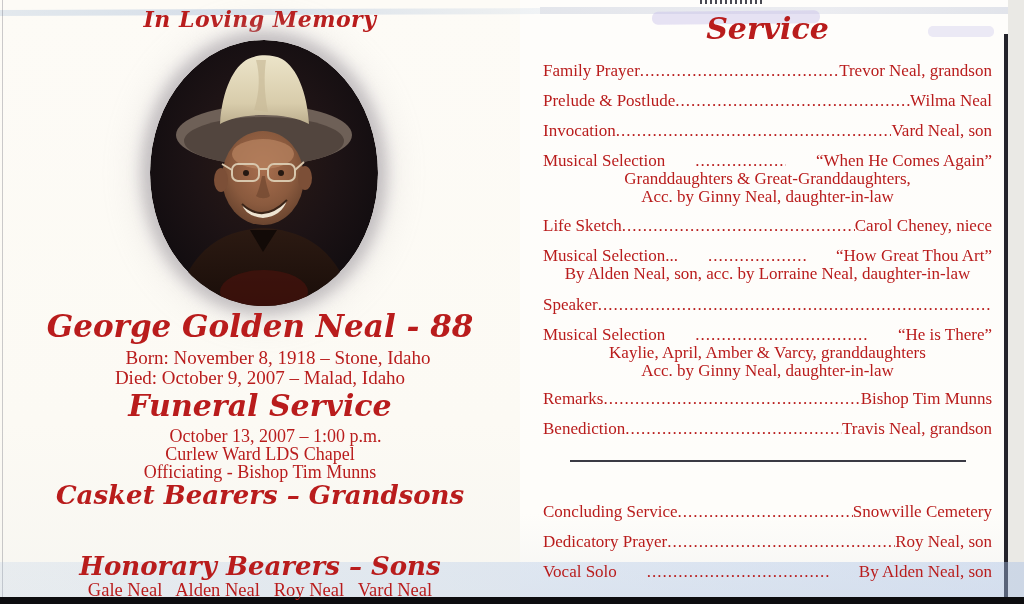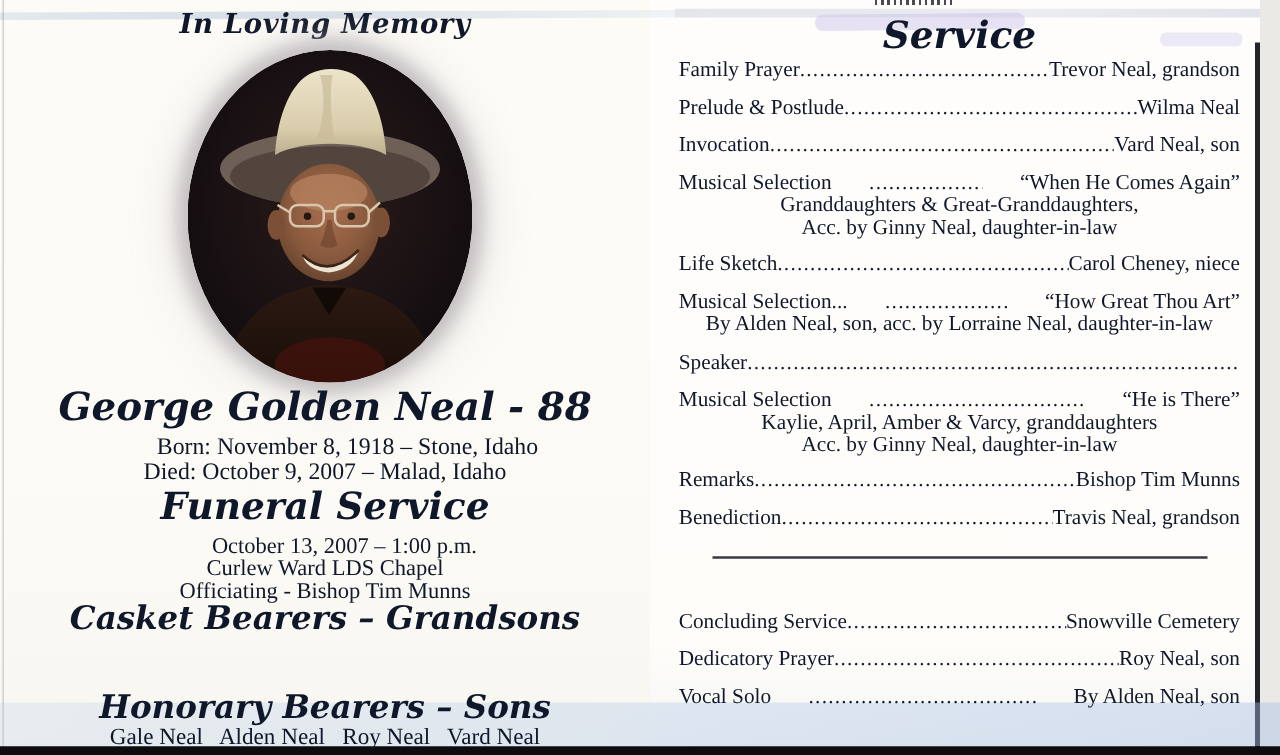--- a/index.html
+++ b/index.html
@@ -1,18 +1,18 @@
 <!DOCTYPE html>
 <html><head>
 <meta charset="utf-8">
 <style>
   * { margin:0; padding:0; box-sizing:border-box; }
   html,body { width:1024px; height:604px; overflow:hidden; }
   body { font-family:"Liberation Serif", serif; background:#f4f3ef; }
-  #scan { position:relative; width:919px; height:604px; background:#fdfcf8; color:#0f172a; }
+  #scan { position:relative; width:919px; height:604px; background:#fdfcf8; color:#b91c1c; }
 
   
   .page-left  { position:absolute; left:0;   top:0; width:520px; height:604px; background:linear-gradient(180deg,#fdfbf6 0%,#fcfaf4 70%,#f7f6f1 100%); }
   .page-right { position:absolute; left:520px; top:0; width:504px; height:604px; background:linear-gradient(180deg,#fefdfb 0%,#fefdfa 85%,#f4f4f2 100%); }
 
   
   .streak-top-left  { position:absolute; left:0; top:9px;  width:540px; height:6px; background:linear-gradient(90deg, rgba(160,185,215,.28), rgba(150,175,210,.38) 40%, rgba(160,185,215,.15)); transform:skewY(-.2deg); }
   .streak-top-right { position:absolute; left:540px; top:7px; width:470px; height:7px; background:linear-gradient(90deg, rgba(165,175,200,.30), rgba(150,160,195,.18) 60%, rgba(165,175,200,.32)); }
   .patch-lavender-1 { position:absolute; left:652px; top:11px; width:168px; height:13px; background:rgba(196,186,232,.40); border-radius:6px; transform:skewY(-.6deg); }
   .patch-lavender-2 { position:absolute; left:928px; top:26px; width:66px; height:11px; background:rgba(200,196,236,.35); border-radius:5px; }
@@ -42,21 +42,21 @@
   .honorary-title{ top:551px; font-size:26px; }
   .hb-line1      { top:580px; font-size:18.5px; white-space:pre-wrap; }
 
   
   .photo-oval { position:absolute; left:150px; top:40px; width:228px; height:266px; border-radius:50%;
                 overflow:hidden; box-shadow:0 0 14px 9px rgba(148,142,150,.48), 0 0 30px 18px rgba(190,186,190,.22); }
   .photo-oval svg { display:block; }
 
   
   .svc-content { position:absolute; left:543px; top:12px; width:449px; }
-  .svc-title { text-align:center; font-size:30px; line-height:34px; margin-bottom:1px; }
+  .svc-title { text-align:center; font-size:30px; line-height:34px; margin-bottom:16px; }
   .svc-row  { display:flex; align-items:baseline; line-height:18px; font-size:17px; margin-bottom:12px; }
   .svc-label, .svc-value { white-space:nowrap; }
   .leader { flex:1 1 auto; overflow:hidden; white-space:nowrap; letter-spacing:1px; }
   .leader::after { content:"....................................................................................................."; }
   .svc-sub { text-align:center; font-size:17px; line-height:18px; }
   .grp { margin-bottom:12px; }
   .mb11 { margin-bottom:11px; } .mb13 { margin-bottom:13px; } .mb10 { margin-bottom:10px; } .mb0 { margin-bottom:0;gap:30px; }
   .sep-line { width:396px; margin:22px 0 41px 27px; border:none; border-top:2px solid #3a3a44; }
   .svc-footer { text-align:center; font-size:16.5px; line-height:18px; margin-top:10px; }
 </style>

